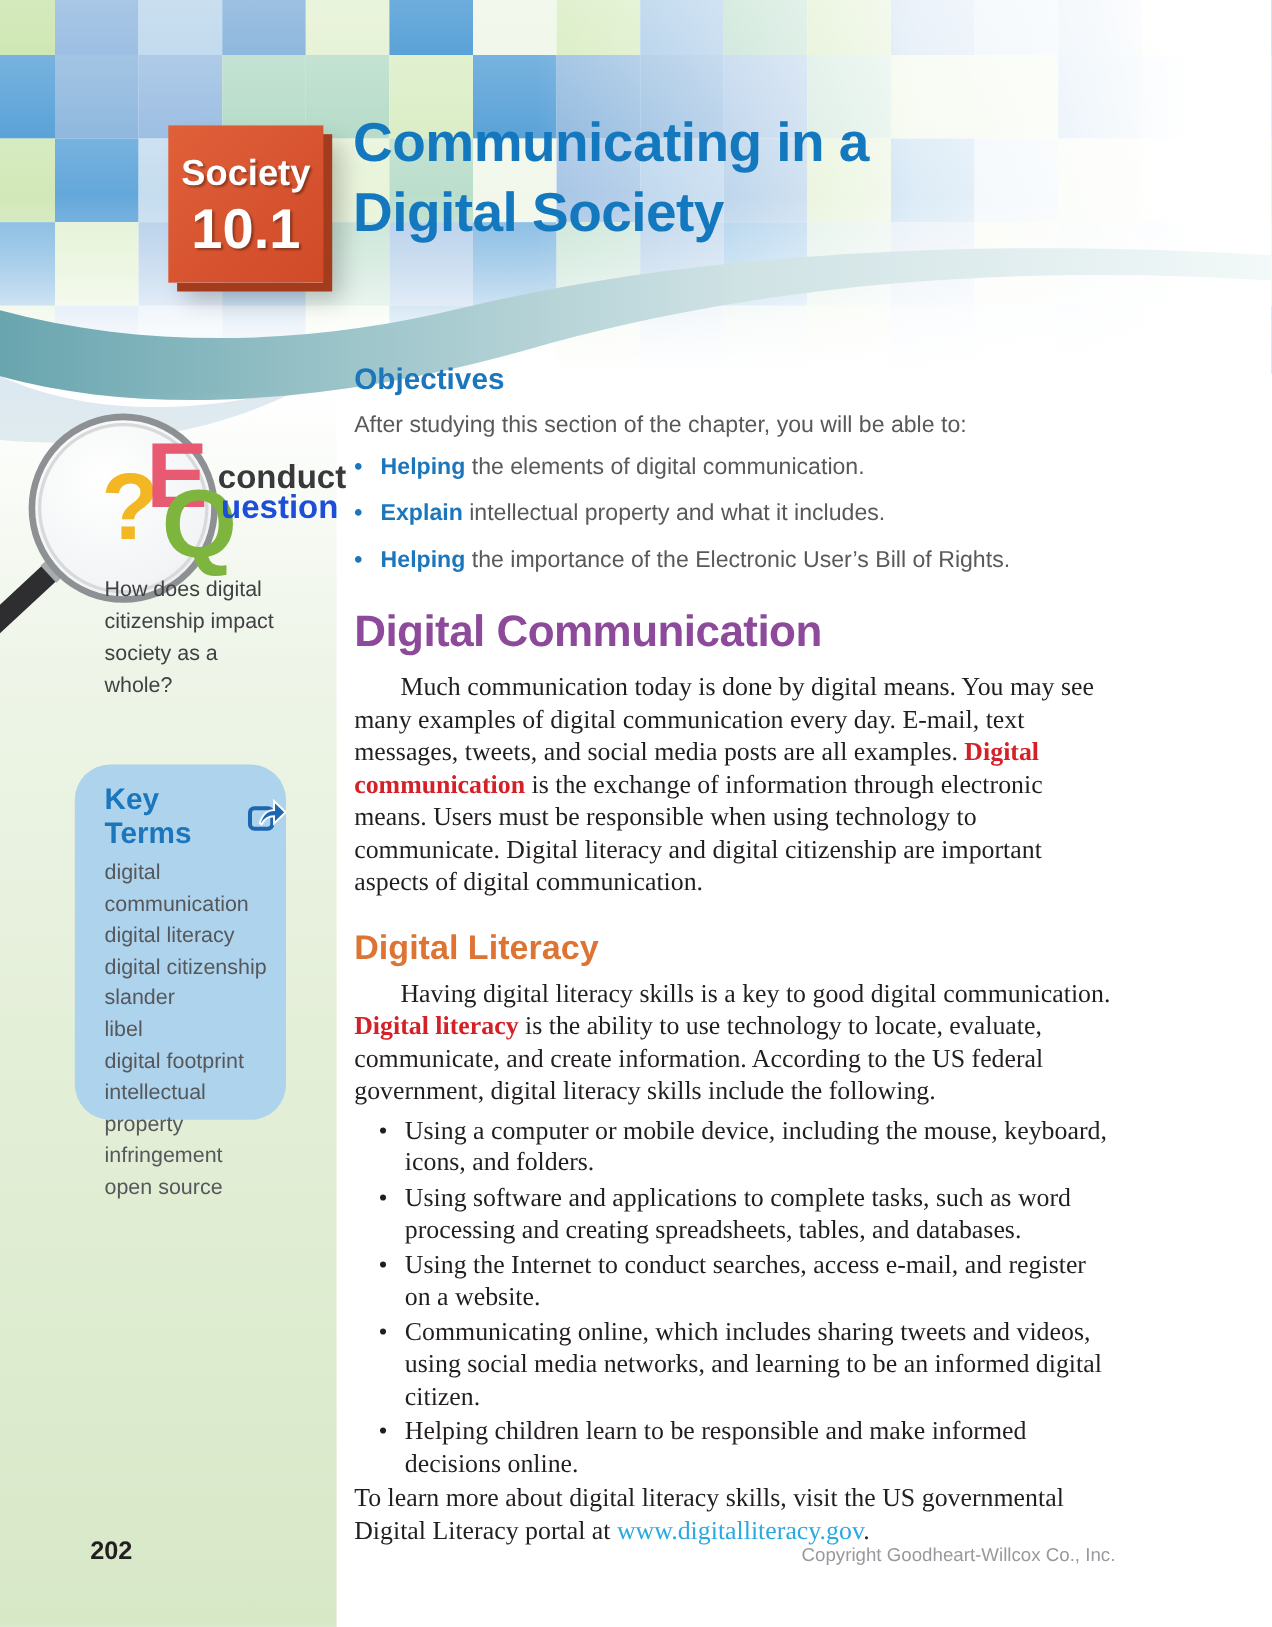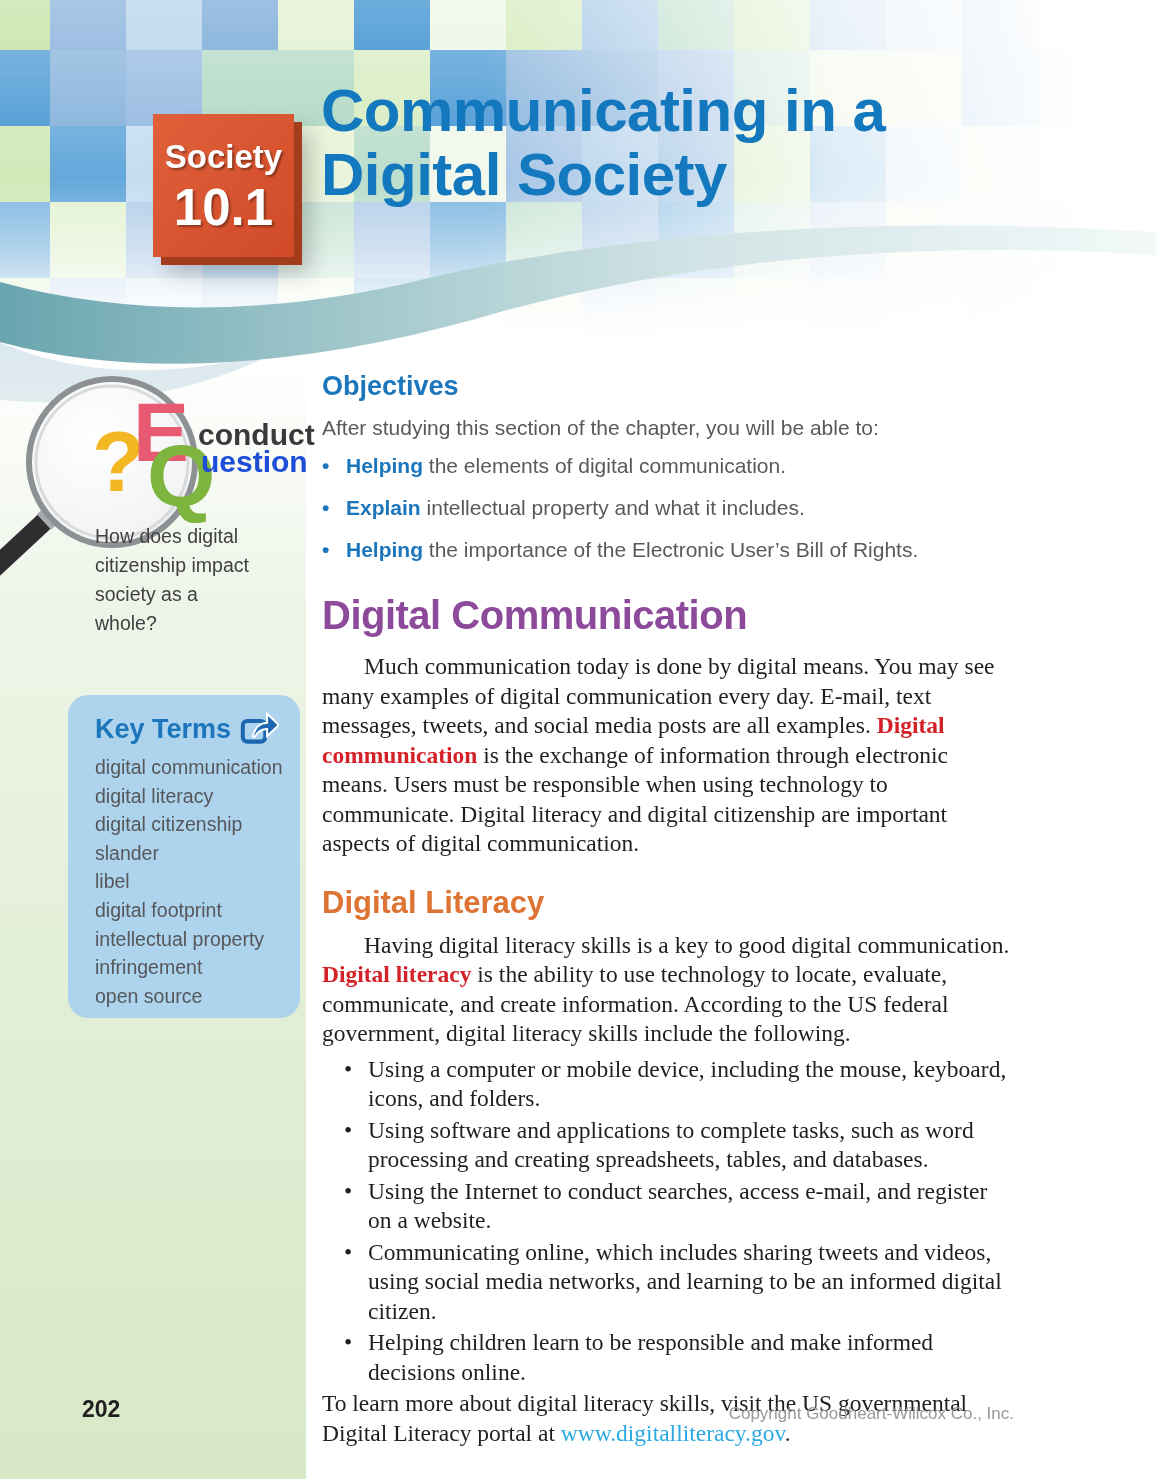--- a/index.html
+++ b/index.html
@@ -15,47 +15,47 @@
   .swoosh{position:absolute;left:0;top:200px;width:1156px;height:240px;}
 
   
   .badge{position:absolute;left:153px;top:114px;width:141px;height:143px;
          background:linear-gradient(135deg,#e0603a,#d04a27);
          box-shadow:8px 8px 0 #a23c1c, 16px 16px 20px rgba(0,0,0,.22);
          color:#fff;text-align:center;z-index:5;}
   .badge .b1{font-size:33px;font-weight:bold;margin-top:24px;text-shadow:2px 2px 2px rgba(0,0,0,.35);}
   .badge .b2{font-size:51px;font-weight:bold;margin-top:2px;text-shadow:2px 2px 2px rgba(0,0,0,.35);}
 
-  .title{position:absolute;left:321px;top:79px;z-index:5;color:#1478be;font-weight:bold;
-         font-size:60px;line-height:64px;letter-spacing:-.5px;}
+  .title{position:absolute;left:321px;top:97px;z-index:5;color:#1478be;font-weight:bold;
+         font-size:50px;line-height:64px;letter-spacing:-.5px;}
 
   
   .green-col{position:absolute;left:0;top:355px;width:306px;height:1124px;
       background:linear-gradient(180deg,rgba(240,247,235,0) 0%,#eef5e8 22%,#e4efd8 52%,#d7e8c7 100%);}
 
   
   .eq-wrap{position:absolute;left:0;top:372px;width:320px;height:270px;}
   .eq-letter{position:absolute;font-weight:bold;line-height:1;}
   .eq-q-mark{left:92px;top:418px;font-size:86px;color:#f2b723;}
   .eq-e{left:133px;top:390px;font-size:84px;color:#e85a72;}
   .eq-q{left:147px;top:432px;font-size:88px;color:#7db53e;}
   .eq-ssential{left:198px;top:420px;font-size:30px;color:#39393b;}
   .eq-uestion{left:201px;top:447px;font-size:30px;color:#1d4ed8;}
   .eq-question-text{position:absolute;left:95px;top:522px;width:210px;
       font-size:19.5px;line-height:29px;color:#414042;white-space:pre-line;}
 
   
-  .kt-box{position:absolute;left:68px;top:695px;width:232px;height:323px;border-radius:20px;
+  .kt-box{position:absolute;left:68px;top:695px;width:192px;height:323px;border-radius:32px;
           background:#aed3ec;}
   .kt-head{display:flex;align-items:center;gap:8px;margin:16px 0 4px 27px;}
   .kt-title{font-size:27px;font-weight:bold;color:#1b76bc;}
   .kt-list{list-style:none;margin:6px 0 0 27px;padding:0;font-size:19.5px;line-height:28.6px;color:#55575b;}
 
   
-  .main-col{position:absolute;left:322px;top:330px;width:692px;margin-top:41px;}
+  .main-col{position:absolute;left:322px;top:330px;width:692px;}
   .obj-title{font-size:27px;font-weight:bold;color:#1b76bc;margin:0 0 14px 0;}
   .obj-intro{font-size:21px;color:#58595b;margin:0 0 12px 0;}
   .obj-list{list-style:none;margin:0;padding:0;}
   .obj-list li{position:relative;padding-left:24px;font-size:21px;line-height:27px;color:#58595b;margin-bottom:15px;}
   .obj-list li::before{content:"\2022";position:absolute;left:0;color:#1b76bc;font-weight:bold;}
   .obj-lead{font-weight:bold;color:#1b76bc;}
 
   .h-purple{font-size:40px;font-weight:bold;color:#8d4a9b;margin:30px 0 14px 0;letter-spacing:-.5px;}
   .h-orange{font-size:31px;font-weight:bold;color:#dd7433;margin:26px 0 10px 0;}
 

